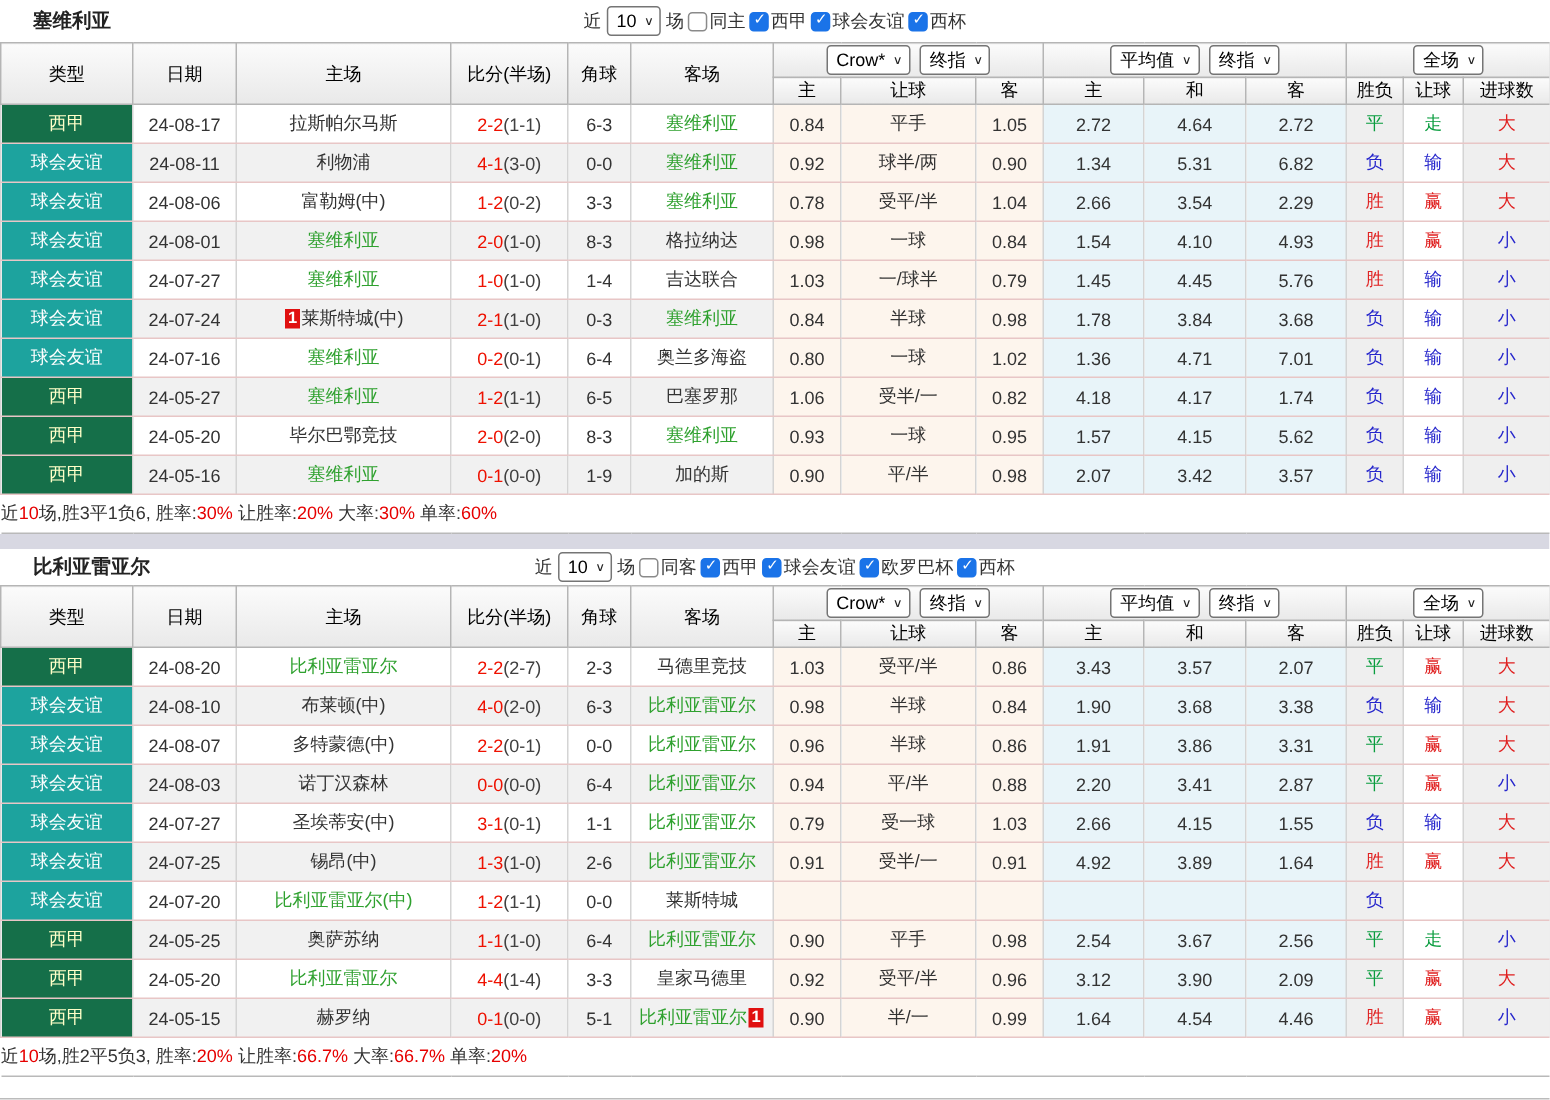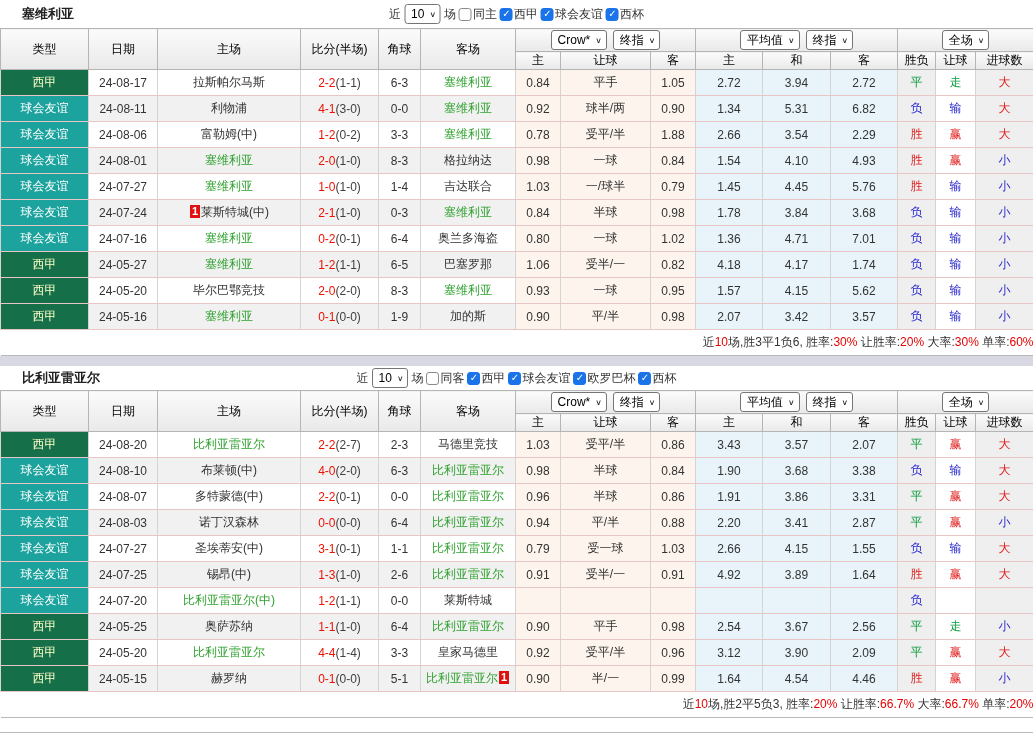--- a/index.html
+++ b/index.html
@@ -38,21 +38,21 @@
   .dd-wrap { display:flex; justify-content:center; gap:6px; }
   tbody td { border-right:1px solid #d4d4d4; border-left:1px solid #d4d4d4; border-bottom:1px solid #e8c6c6; border-top:1px solid #e8c6c6; text-align:center; height:26px; font-size:12px; color:#333; padding:0; overflow:hidden; white-space:nowrap; }
   td.cream   { background:#fdf5ed; }
   td.blue    { background:#e8f4f9; }
   td.graycol { background:#efefef; }
   tr.alt td.plain { background:#f1f1f1; }
   .self { color:#2fa12f; }
   .ft { color:#ee1100; }
   .ht { color:#404040; }
   .badge { display:inline-block; background:#e01010; color:#fff; font-size:11px; font-weight:bold; line-height:13px; padding:0 2px; margin:0 1px; vertical-align:1px; }
-  tfoot td { height:26px; text-align:right; font-size:12px; color:#333; border-bottom:1px solid #b9b9b9; padding:0; }
+  tfoot td { height:26px; text-align:left; font-size:12px; color:#333; border-bottom:1px solid #b9b9b9; padding:0; }
   .red { color:#e60000; }
 
   .divider { height:10px; background:#d8d8e2; }
 
   .tooltip { position:absolute; left:487px; top:31px; width:268px; height:21px; line-height:19px; padding-left:9px; font-size:12px; color:#c9c9c9; background:rgba(250,250,250,.85); border:1px solid #e2e2e2; z-index:5; }
 </style>
 </head>
 <body>
 
 <div class="window">
@@ -163,21 +163,21 @@
               <td style="background: rgb(21, 111, 73); color: rgb(255, 255, 200);">西甲</td>
               <td class="plain">24-08-17</td>
               <td class="plain"><span>拉斯帕尔马斯</span></td>
               <td class="plain"><span class="ft">2-2</span><span class="ht">(1-1)</span></td>
               <td class="plain">6-3</td>
               <td class="plain"><span class="self">塞维利亚</span></td>
               <td class="cream">0.84</td>
               <td class="cream">平手</td>
               <td class="cream">1.05</td>
               <td class="blue">2.72</td>
-              <td class="blue">3.94</td>
+              <td class="blue">4.64</td>
               <td class="blue">2.72</td>
               <td class="graycol" style="color: rgb(10, 157, 63);">平</td>
               <td style="color: rgb(10, 157, 63);">走</td>
               <td class="graycol" style="color: rgb(224, 32, 32);">大</td>
             </tr>
             <tr class="alt">
               <td style="background: rgb(29, 163, 158); color: rgb(255, 255, 255);">球会友谊</td>
               <td class="plain">24-08-11</td>
               <td class="plain"><span>利物浦</span></td>
               <td class="plain"><span class="ft">4-1</span><span class="ht">(3-0)</span></td>
@@ -195,21 +195,21 @@
             </tr>
             <tr>
               <td style="background: rgb(29, 163, 158); color: rgb(255, 255, 255);">球会友谊</td>
               <td class="plain">24-08-06</td>
               <td class="plain"><span>富勒姆(中)</span></td>
               <td class="plain"><span class="ft">1-2</span><span class="ht">(0-2)</span></td>
               <td class="plain">3-3</td>
               <td class="plain"><span class="self">塞维利亚</span></td>
               <td class="cream">0.78</td>
               <td class="cream">受平/半</td>
-              <td class="cream">1.88</td>
+              <td class="cream">1.04</td>
               <td class="blue">2.66</td>
               <td class="blue">3.54</td>
               <td class="blue">2.29</td>
               <td class="graycol" style="color: rgb(224, 32, 32);">胜</td>
               <td style="color: rgb(224, 32, 32);">赢</td>
               <td class="graycol" style="color: rgb(224, 32, 32);">大</td>
             </tr>
             <tr class="alt">
               <td style="background: rgb(29, 163, 158); color: rgb(255, 255, 255);">球会友谊</td>
               <td class="plain">24-08-01</td>

